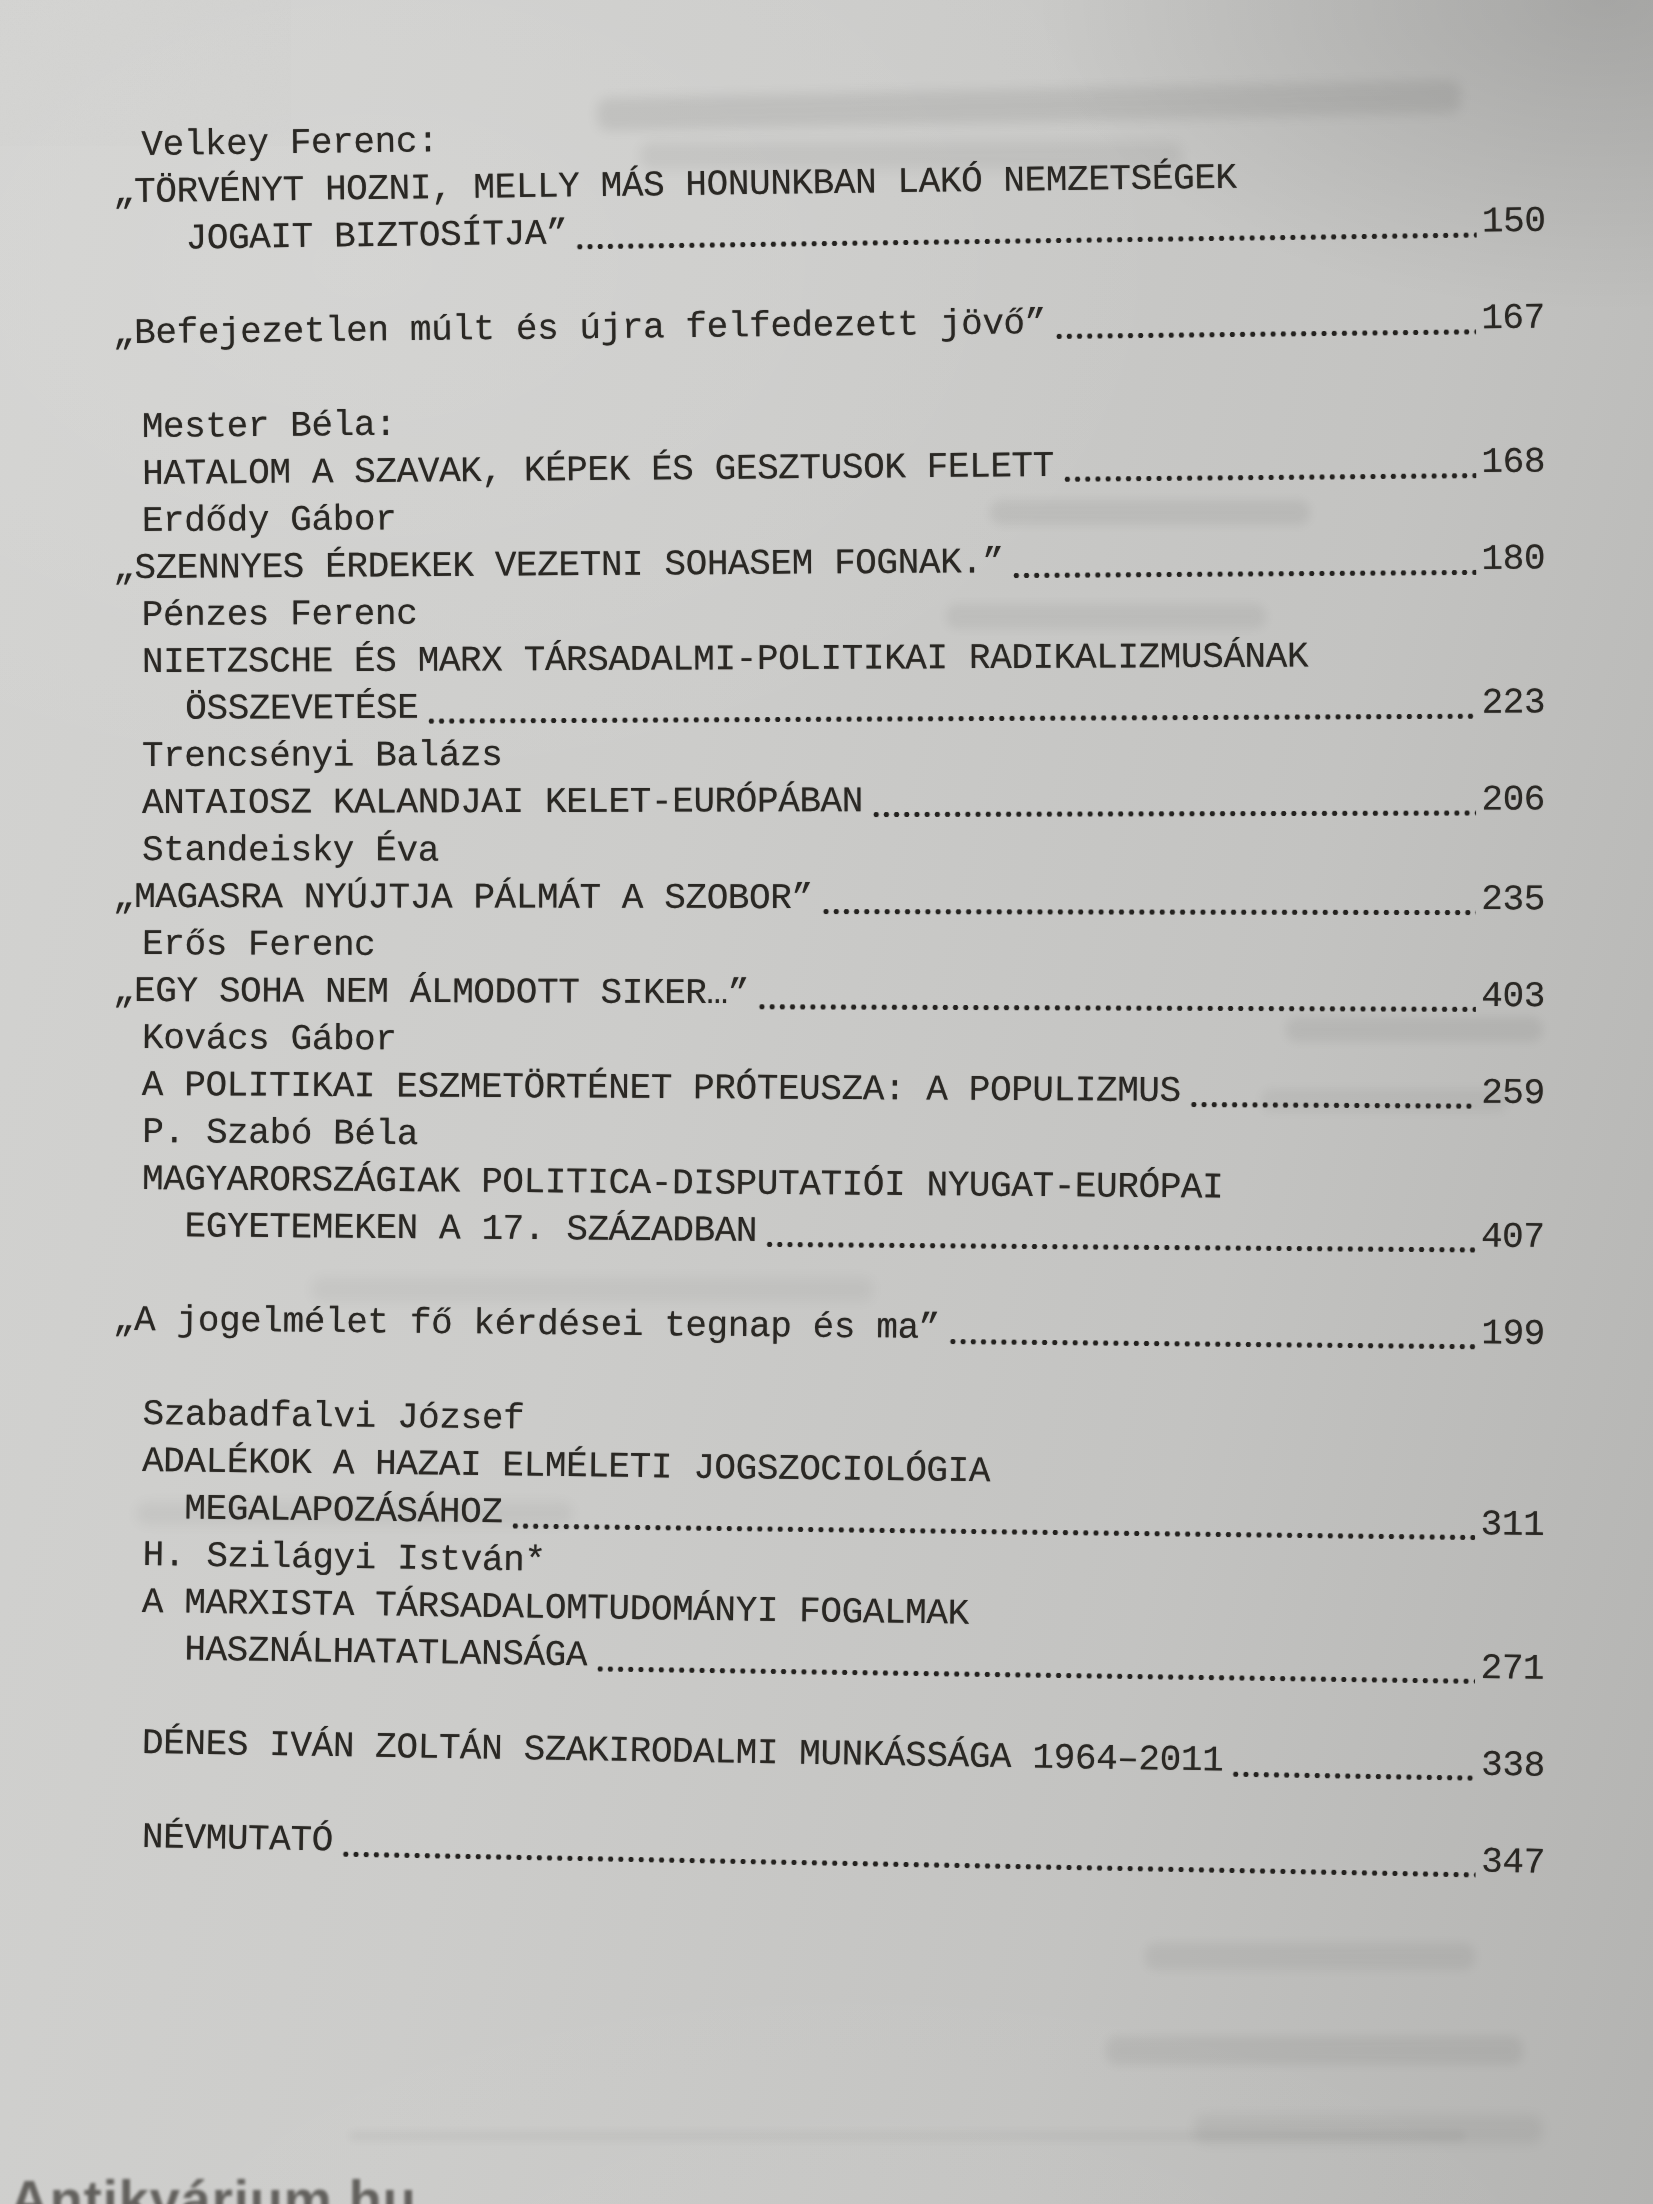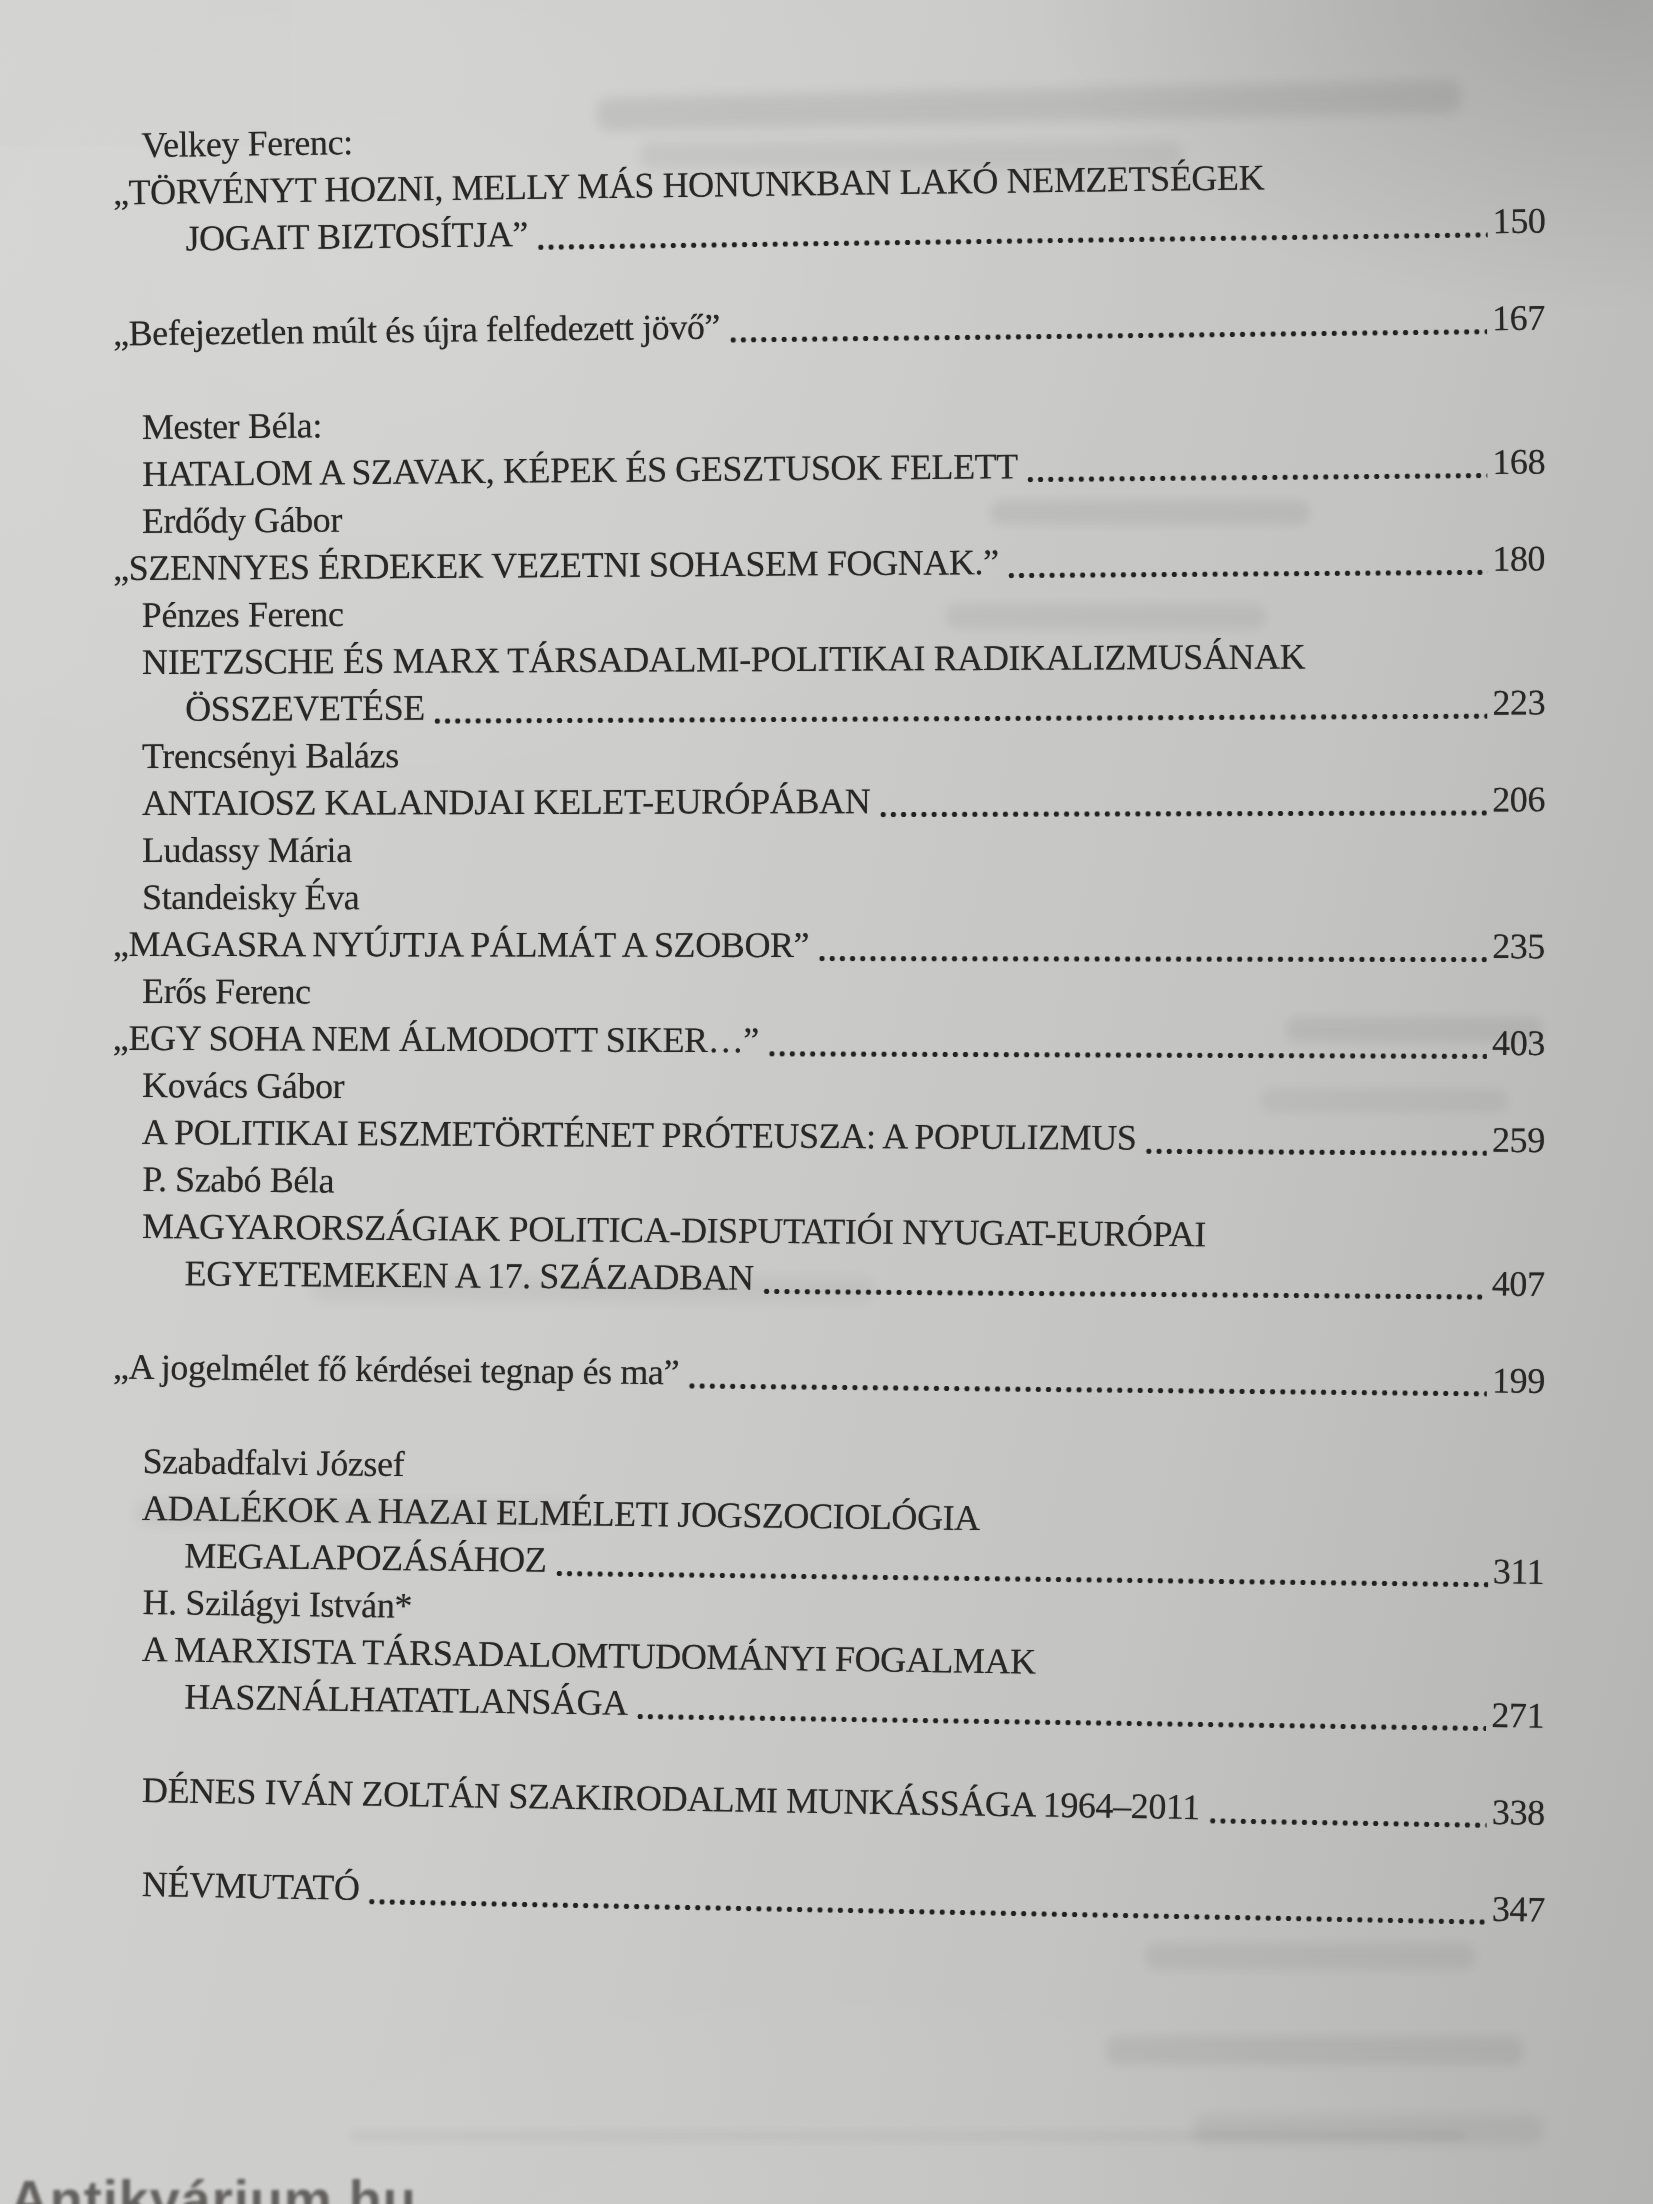--- a/index.html
+++ b/index.html
@@ -13,20 +13,21 @@
       radial-gradient(ellipse 1213px 796px at 22% 12%, rgba(255,255,255,0.10), rgba(255,255,255,0) 70%),
       radial-gradient(ellipse 1359px 582px at 50% 104%, rgba(255,255,255,0.05), rgba(255,255,255,0) 60%),
       linear-gradient(103deg,#d3d3d1 0%,#cccccA 40%,#c3c3c1 70%,#b3b3b1 100%);
   }
   .grain{position:absolute;inset:0;opacity:.5;pointer-events:none;}
   .toc{
     position:absolute;left:142px;top:122px;width:1403px;
     color:#2a2824;
     filter:blur(0.3px);
     text-shadow:0 0 1px rgba(42,40,36,.55);
+    font-family:Liberation Mono, monospace;
   }
   .entry{position:relative;transform-origin:0 50%;}
   .gap1{margin-top:47px;}
   .row{font-size:36px;line-height:47px;letter-spacing:-0.4px;white-space:nowrap;}
   .cont{padding-left:43px;}
   .hangq{text-indent:-29px;}
   .leader{display:flex;}
   .leader .txt{flex:0 0 auto;}
   .leader .dots{
     flex:1 1 29px;
@@ -109,21 +110,20 @@
     </div>
       <div class="entry gap0" style="transform: rotate(-0.15deg);">
       <div class="row author">Trencsényi Balázs</div>
       <div class="leader row">
         <span class="txt">ANTAIOSZ KALANDJAI KELET-EURÓPÁBAN</span>
         <span class="dots"></span>
         <span class="num">206</span>
       </div>
     </div>
       <div class="entry gap0" style="transform: rotate(-0.03deg);">
-      <div class="row author">Ludassy Mária</div>
     </div>
       <div class="entry gap0" style="transform: rotate(0.09deg);">
       <div class="row author">Standeisky Éva</div>
       <div class="leader row">
         <span class="txt hangq">„MAGASRA NYÚJTJA PÁLMÁT A SZOBOR”</span>
         <span class="dots"></span>
         <span class="num">235</span>
       </div>
     </div>
       <div class="entry gap0" style="transform: rotate(0.21deg);">

